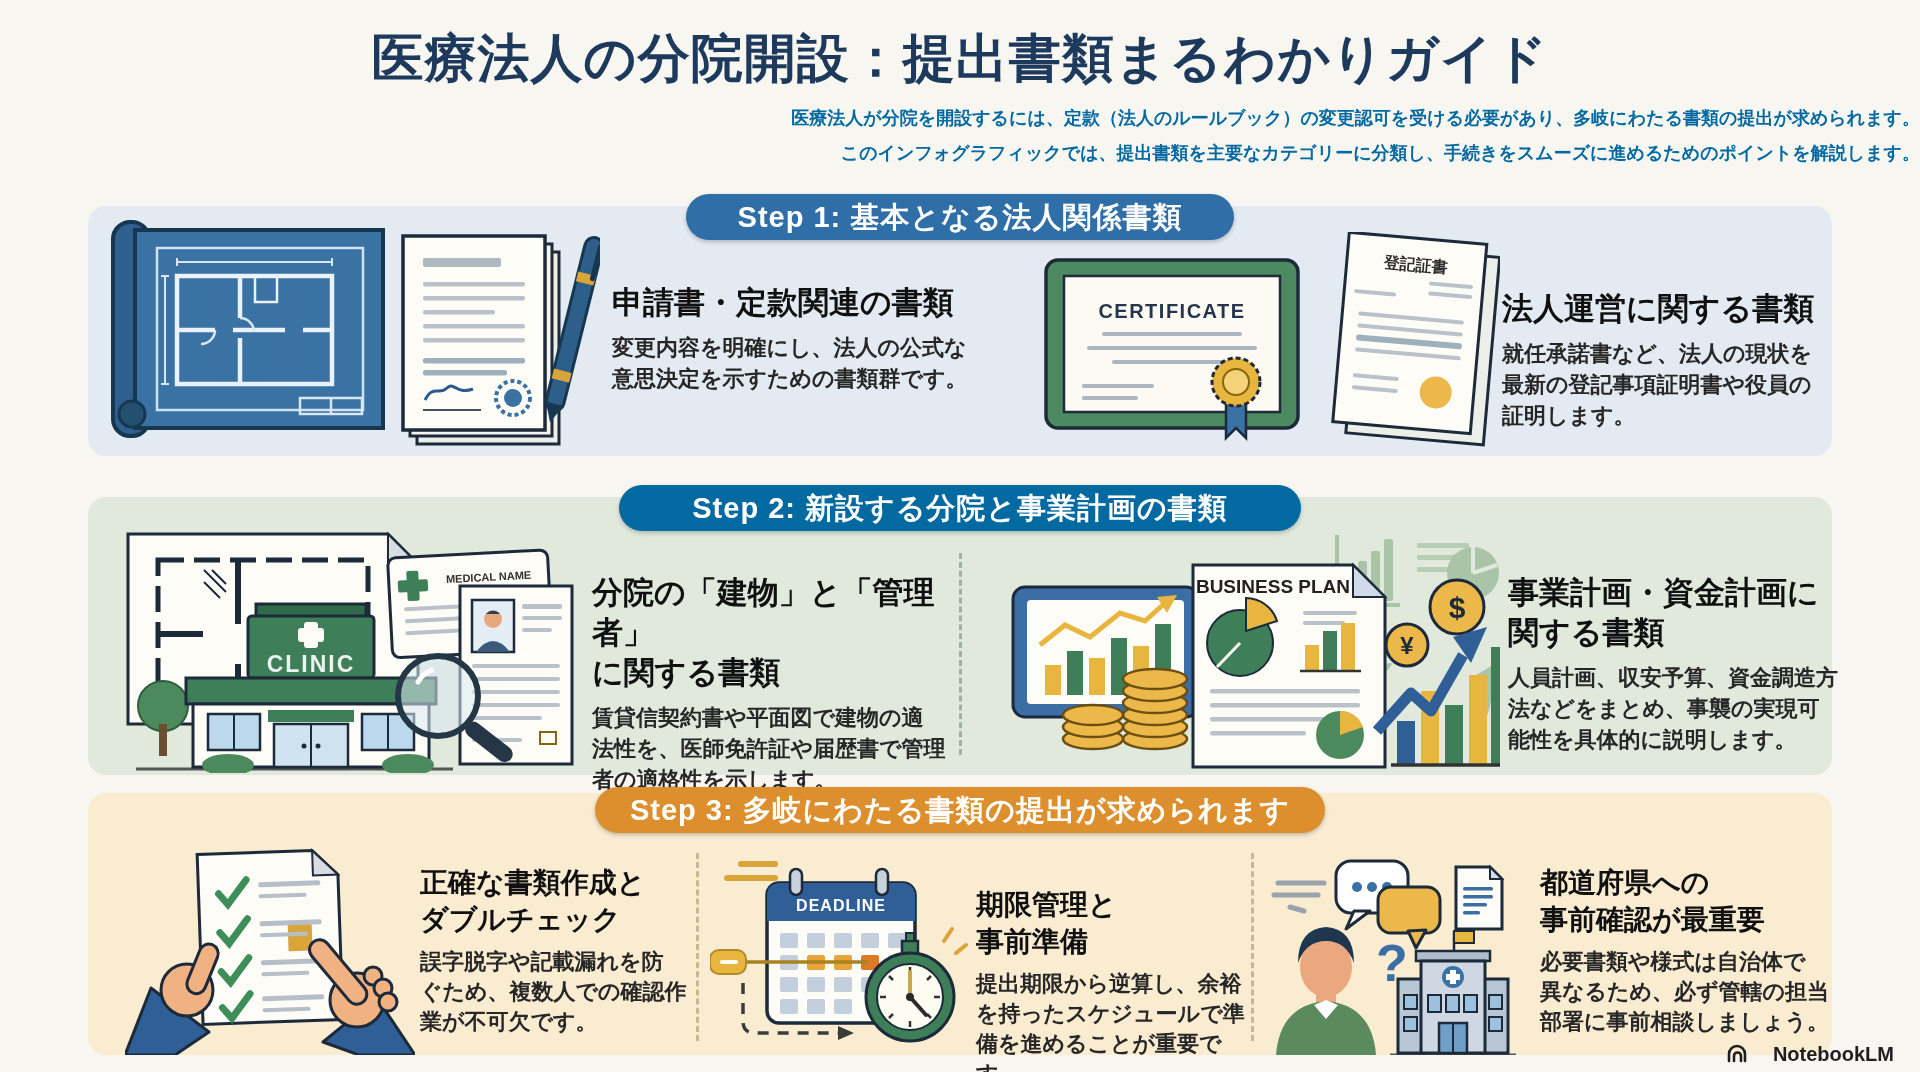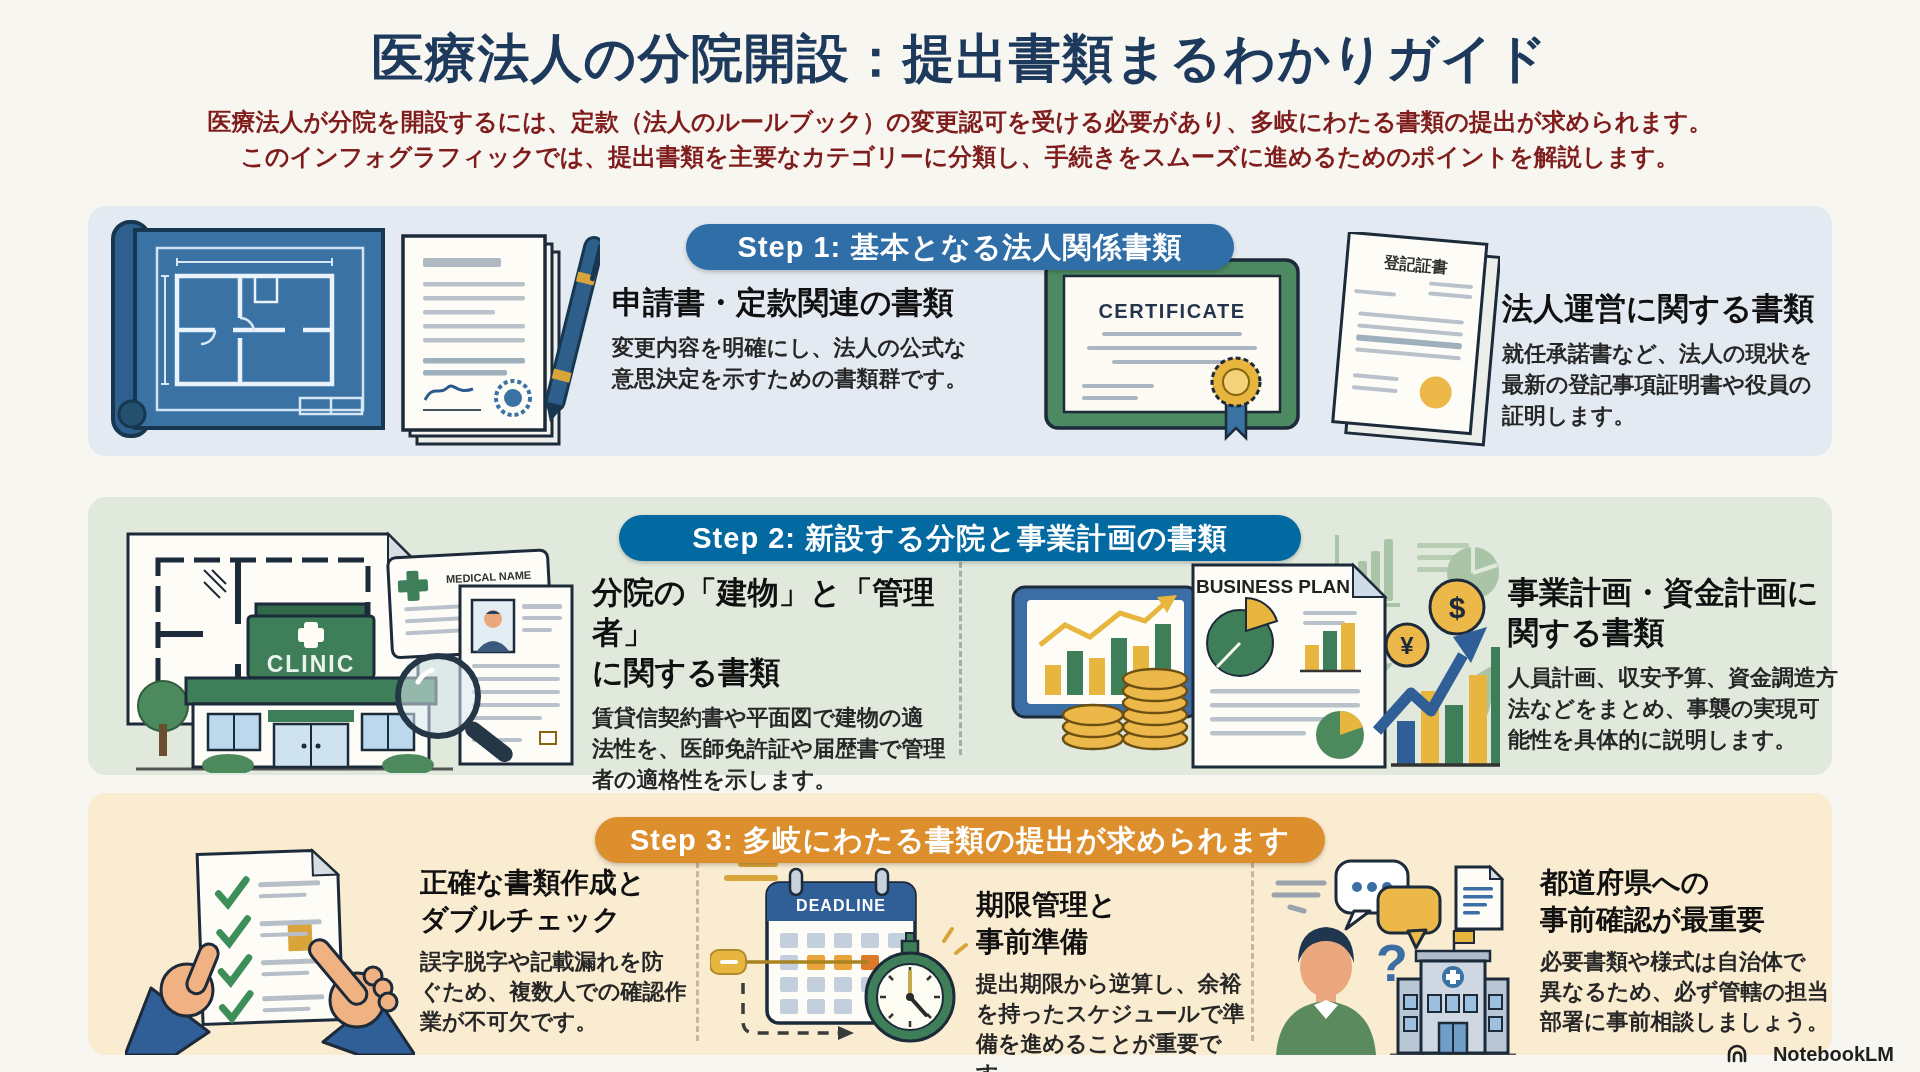--- a/index.html
+++ b/index.html
@@ -1,28 +1,28 @@
 <!DOCTYPE html>
 <html><head>
 <meta charset="utf-8">
 <style>
   html,body{margin:0;padding:0;background:#e9e7e2;}
   .canvas{position:relative;width:1920px;height:1072px;background:#f8f6f1;overflow:hidden;
           font-family:"Liberation Sans","DejaVu Sans",sans-serif;text-decoration:underline;}
   .title{position:absolute;top:24px;left:0;width:100%;text-align:center;
          font-size:52px;font-weight:800;color:#1d3a5c;letter-spacing:1px;}
-  .sub{position:absolute;left:0;width:100%;text-align:center;font-size:24px;font-weight:700;color:#7f1d1d;}
+  .sub{position:absolute;left:0;width:100%;text-align:right;font-size:18px;font-weight:700;color:#0369a1;}
   .sub1{top:106px}.sub2{top:141px}
   .panel{position:absolute;left:88px;width:1744px;border-radius:18px;}
   .p1{top:206px;height:250px;background:#e4eaf1;}
   .p2{top:497px;height:278px;background:#e1e9dd;}
   .p3{top:793px;height:262px;background:#f9ecd1;}
   .badge{position:absolute;left:50%;transform:translateX(-50%);height:46px;line-height:46px;
          border-radius:25px;color:#fff;font-weight:700;font-size:29px;text-align:center;
-         letter-spacing:1px;box-shadow:0 2px 4px rgba(0,0,0,.22);white-space:nowrap;margin-top:30px;}
+         letter-spacing:1px;box-shadow:0 2px 4px rgba(0,0,0,.22);white-space:nowrap;}
   .bdg1{top:194px;width:548px;background:#2f6ea6;}
   .bdg2{top:485px;width:682px;background:#0369a1;}
   .bdg3{top:787px;width:730px;background:#dd8f2e;}
   .tb{position:absolute;}
   .hd{font-weight:800;color:#101010;}
   .hd31{font-size:31px;line-height:40px;}
   .hd28{font-size:28px;line-height:37px;}
   .bd{font-weight:600;color:#272727;margin-top:9px;}
   .bd22{font-size:22px;line-height:31px;}
   .bd22s{font-size:22px;line-height:30px;}

